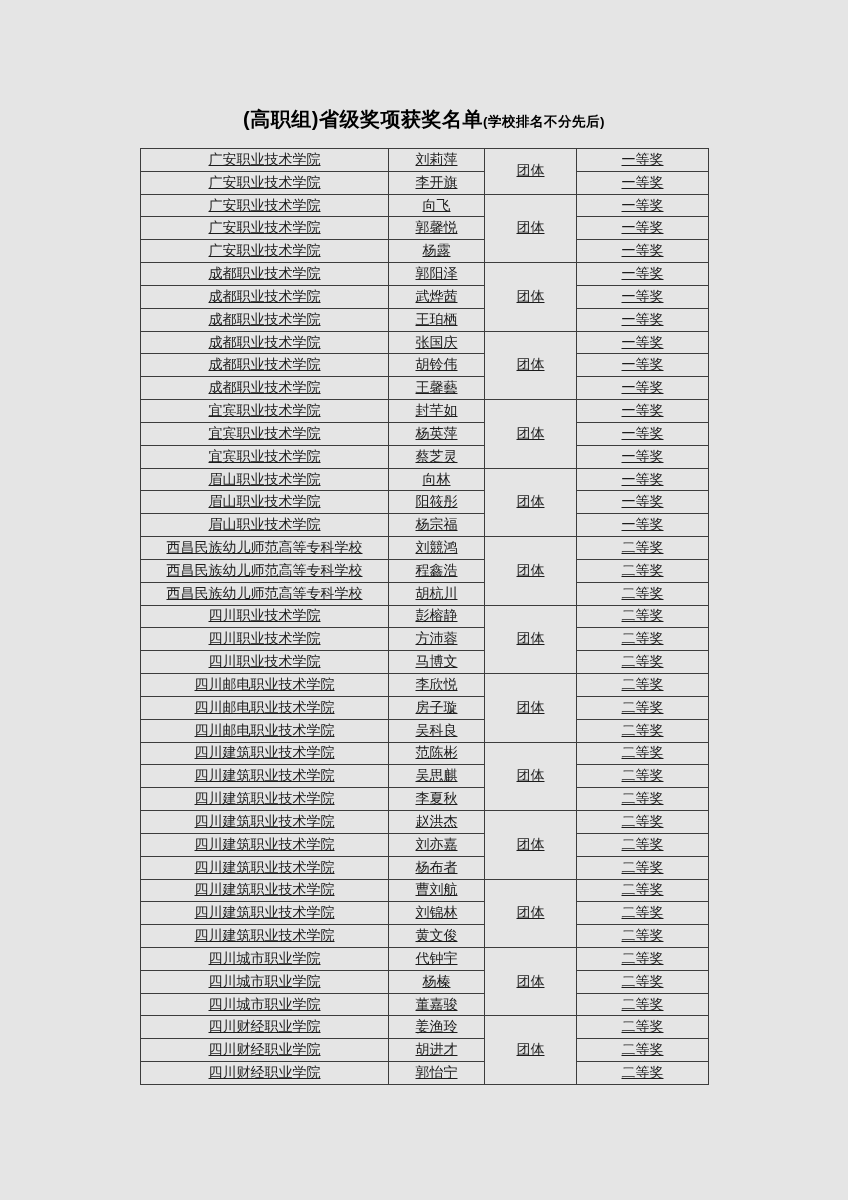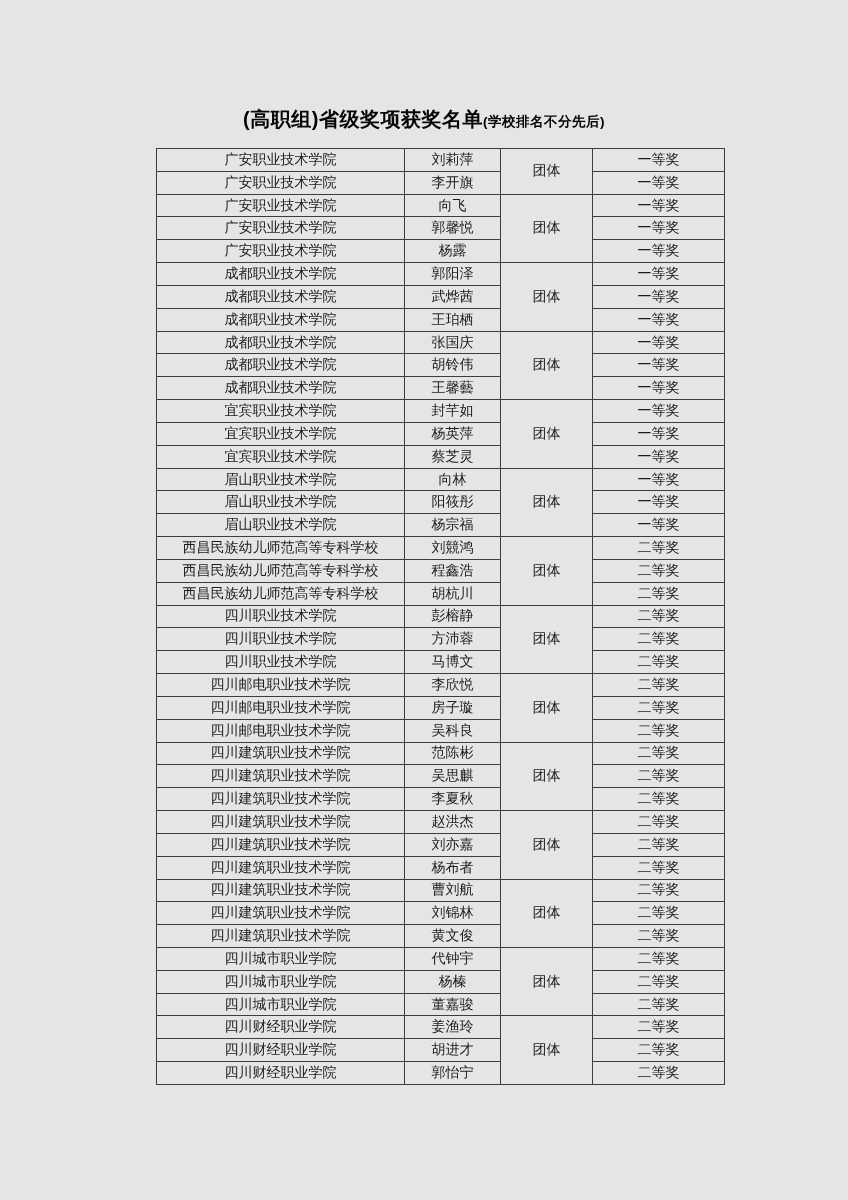--- a/index.html
+++ b/index.html
@@ -31,25 +31,26 @@
   }
   .doc-title .title-main {
     font-size: 20px;
   }
   .doc-title .title-note {
     font-size: 13.5px;
   }
   table.award-table {
     position: absolute;
     top: 148px;
-    left: 156px;
+    left: 140px;
     width: 568px;
     height: 937px;
     border-collapse: collapse;
     table-layout: fixed;
+    text-decoration: underline;
   }
   table.award-table td {
     border: 1px solid #3d3d3d;
     text-align: center;
     vertical-align: middle;
     font-size: 14px;
     line-height: 1;
     padding: 0;
     color: #1c1c1c;
     overflow: hidden;

